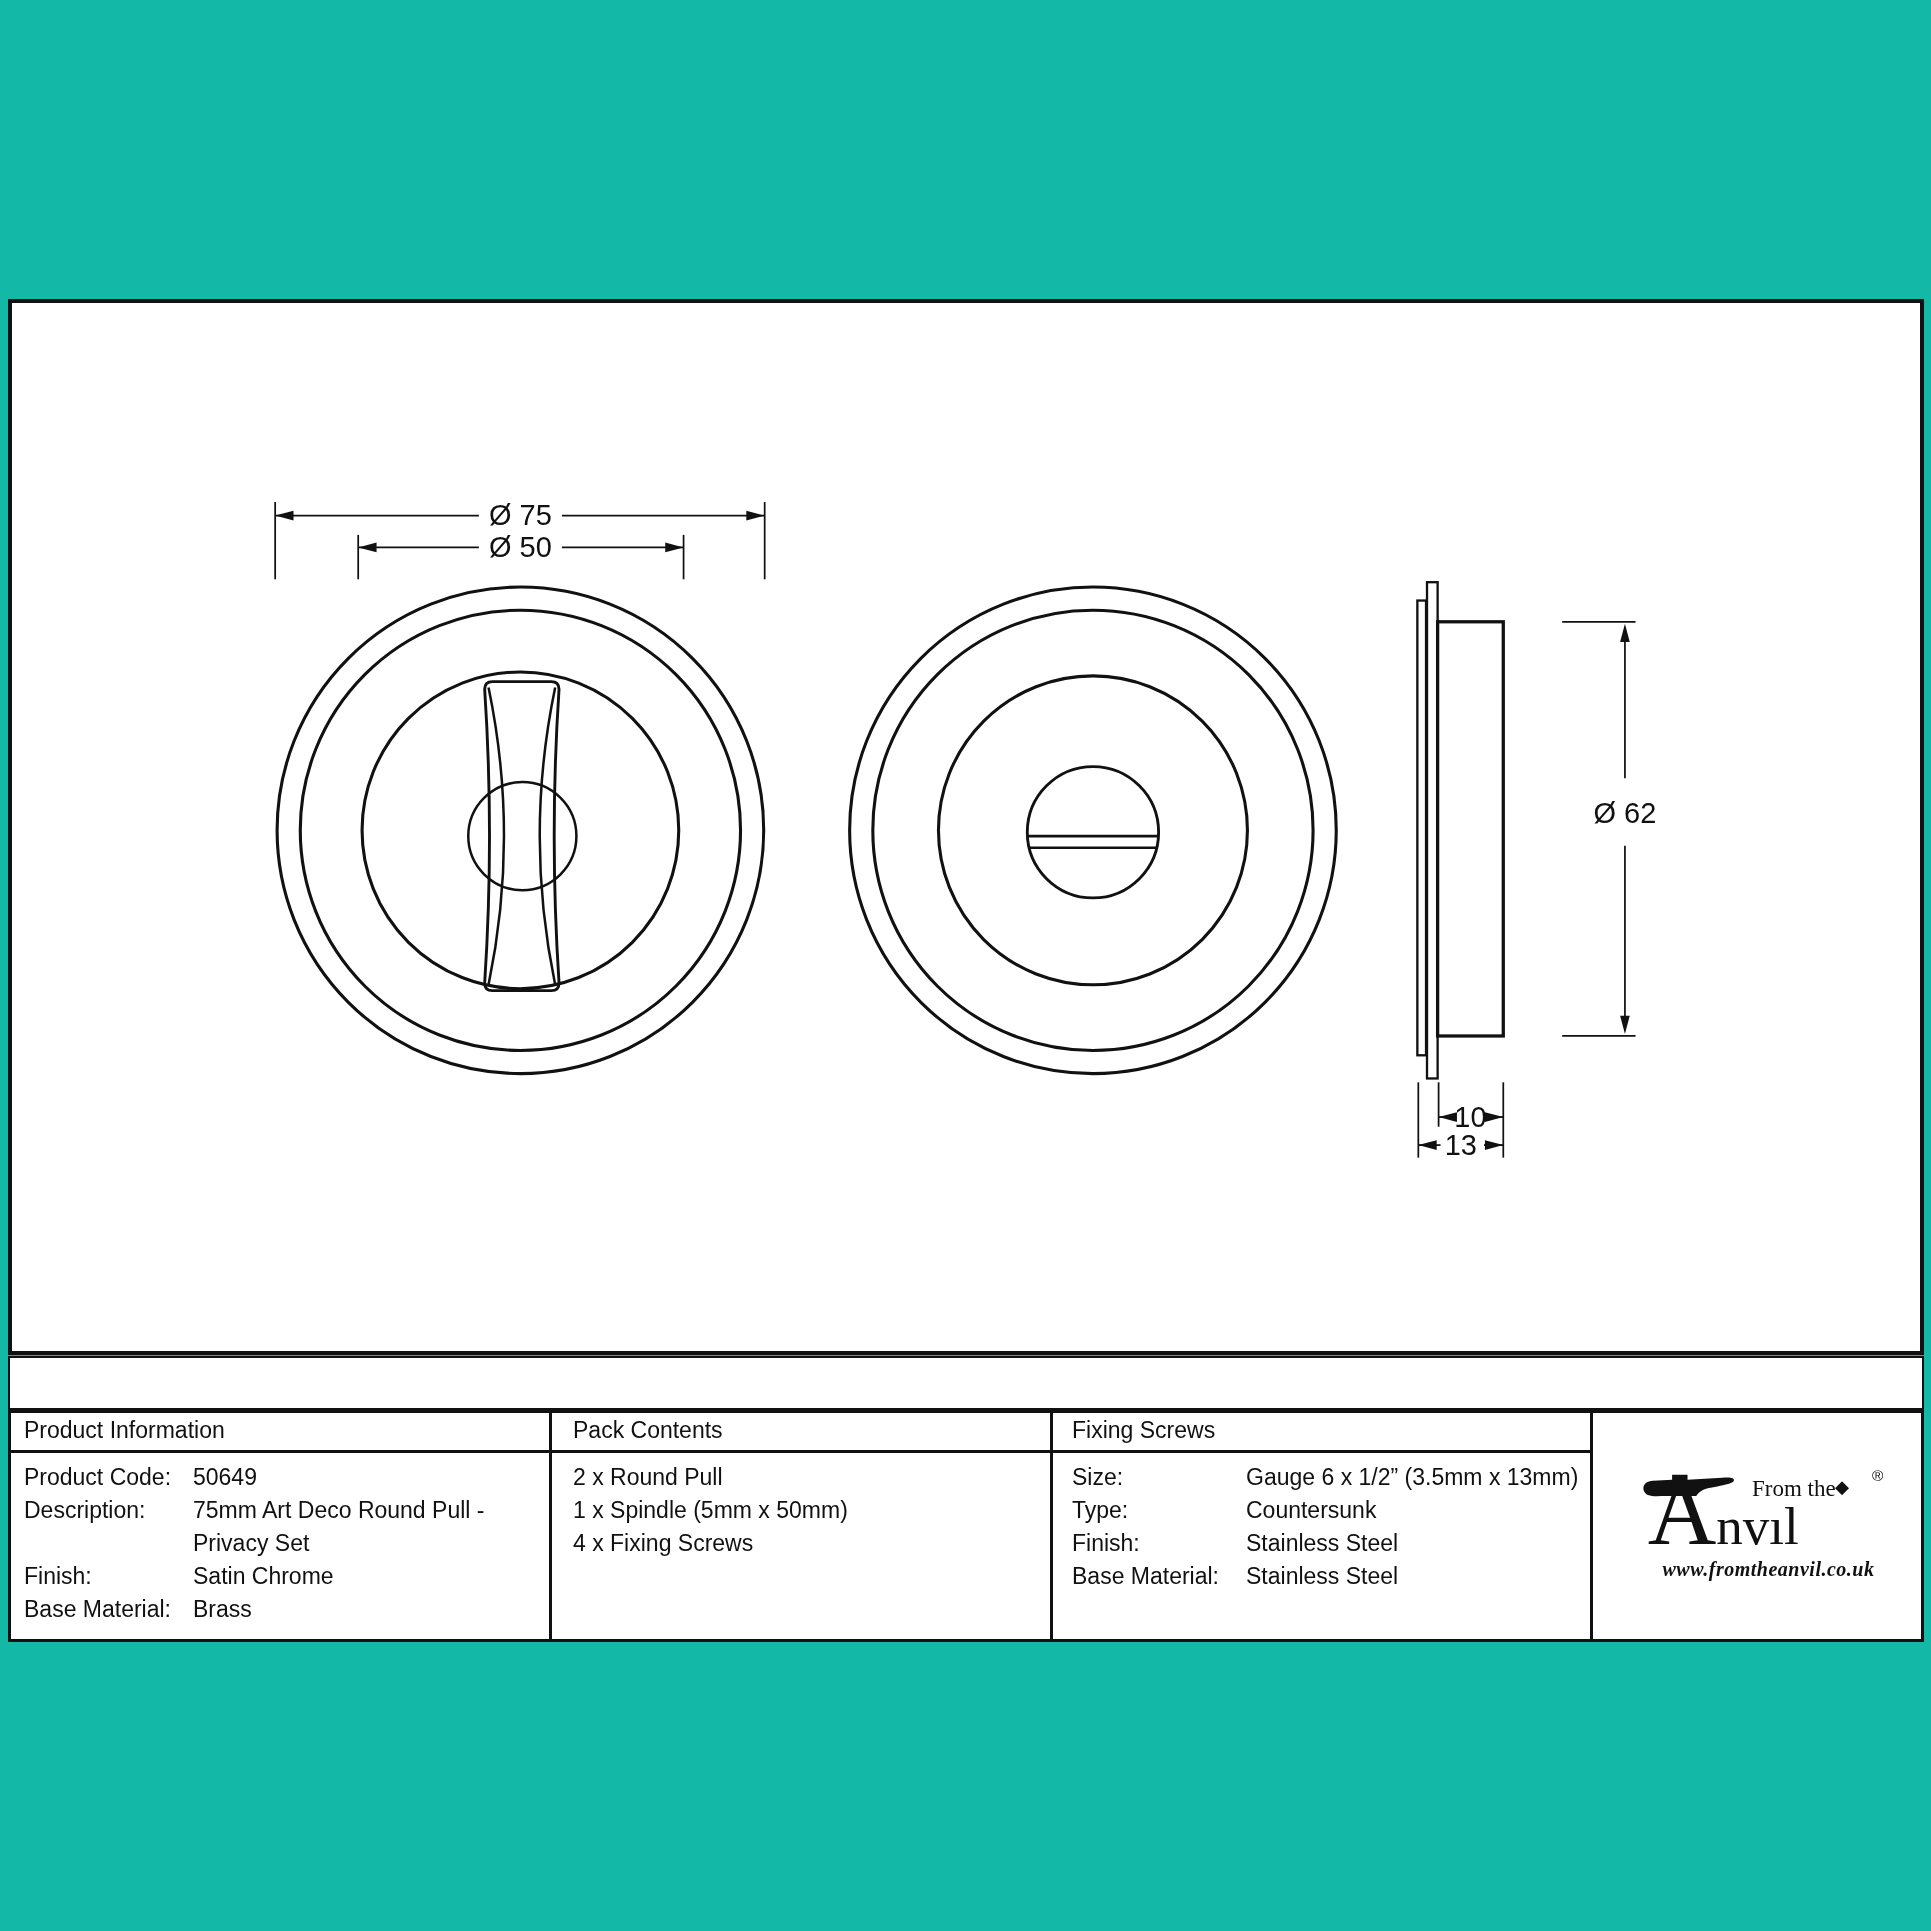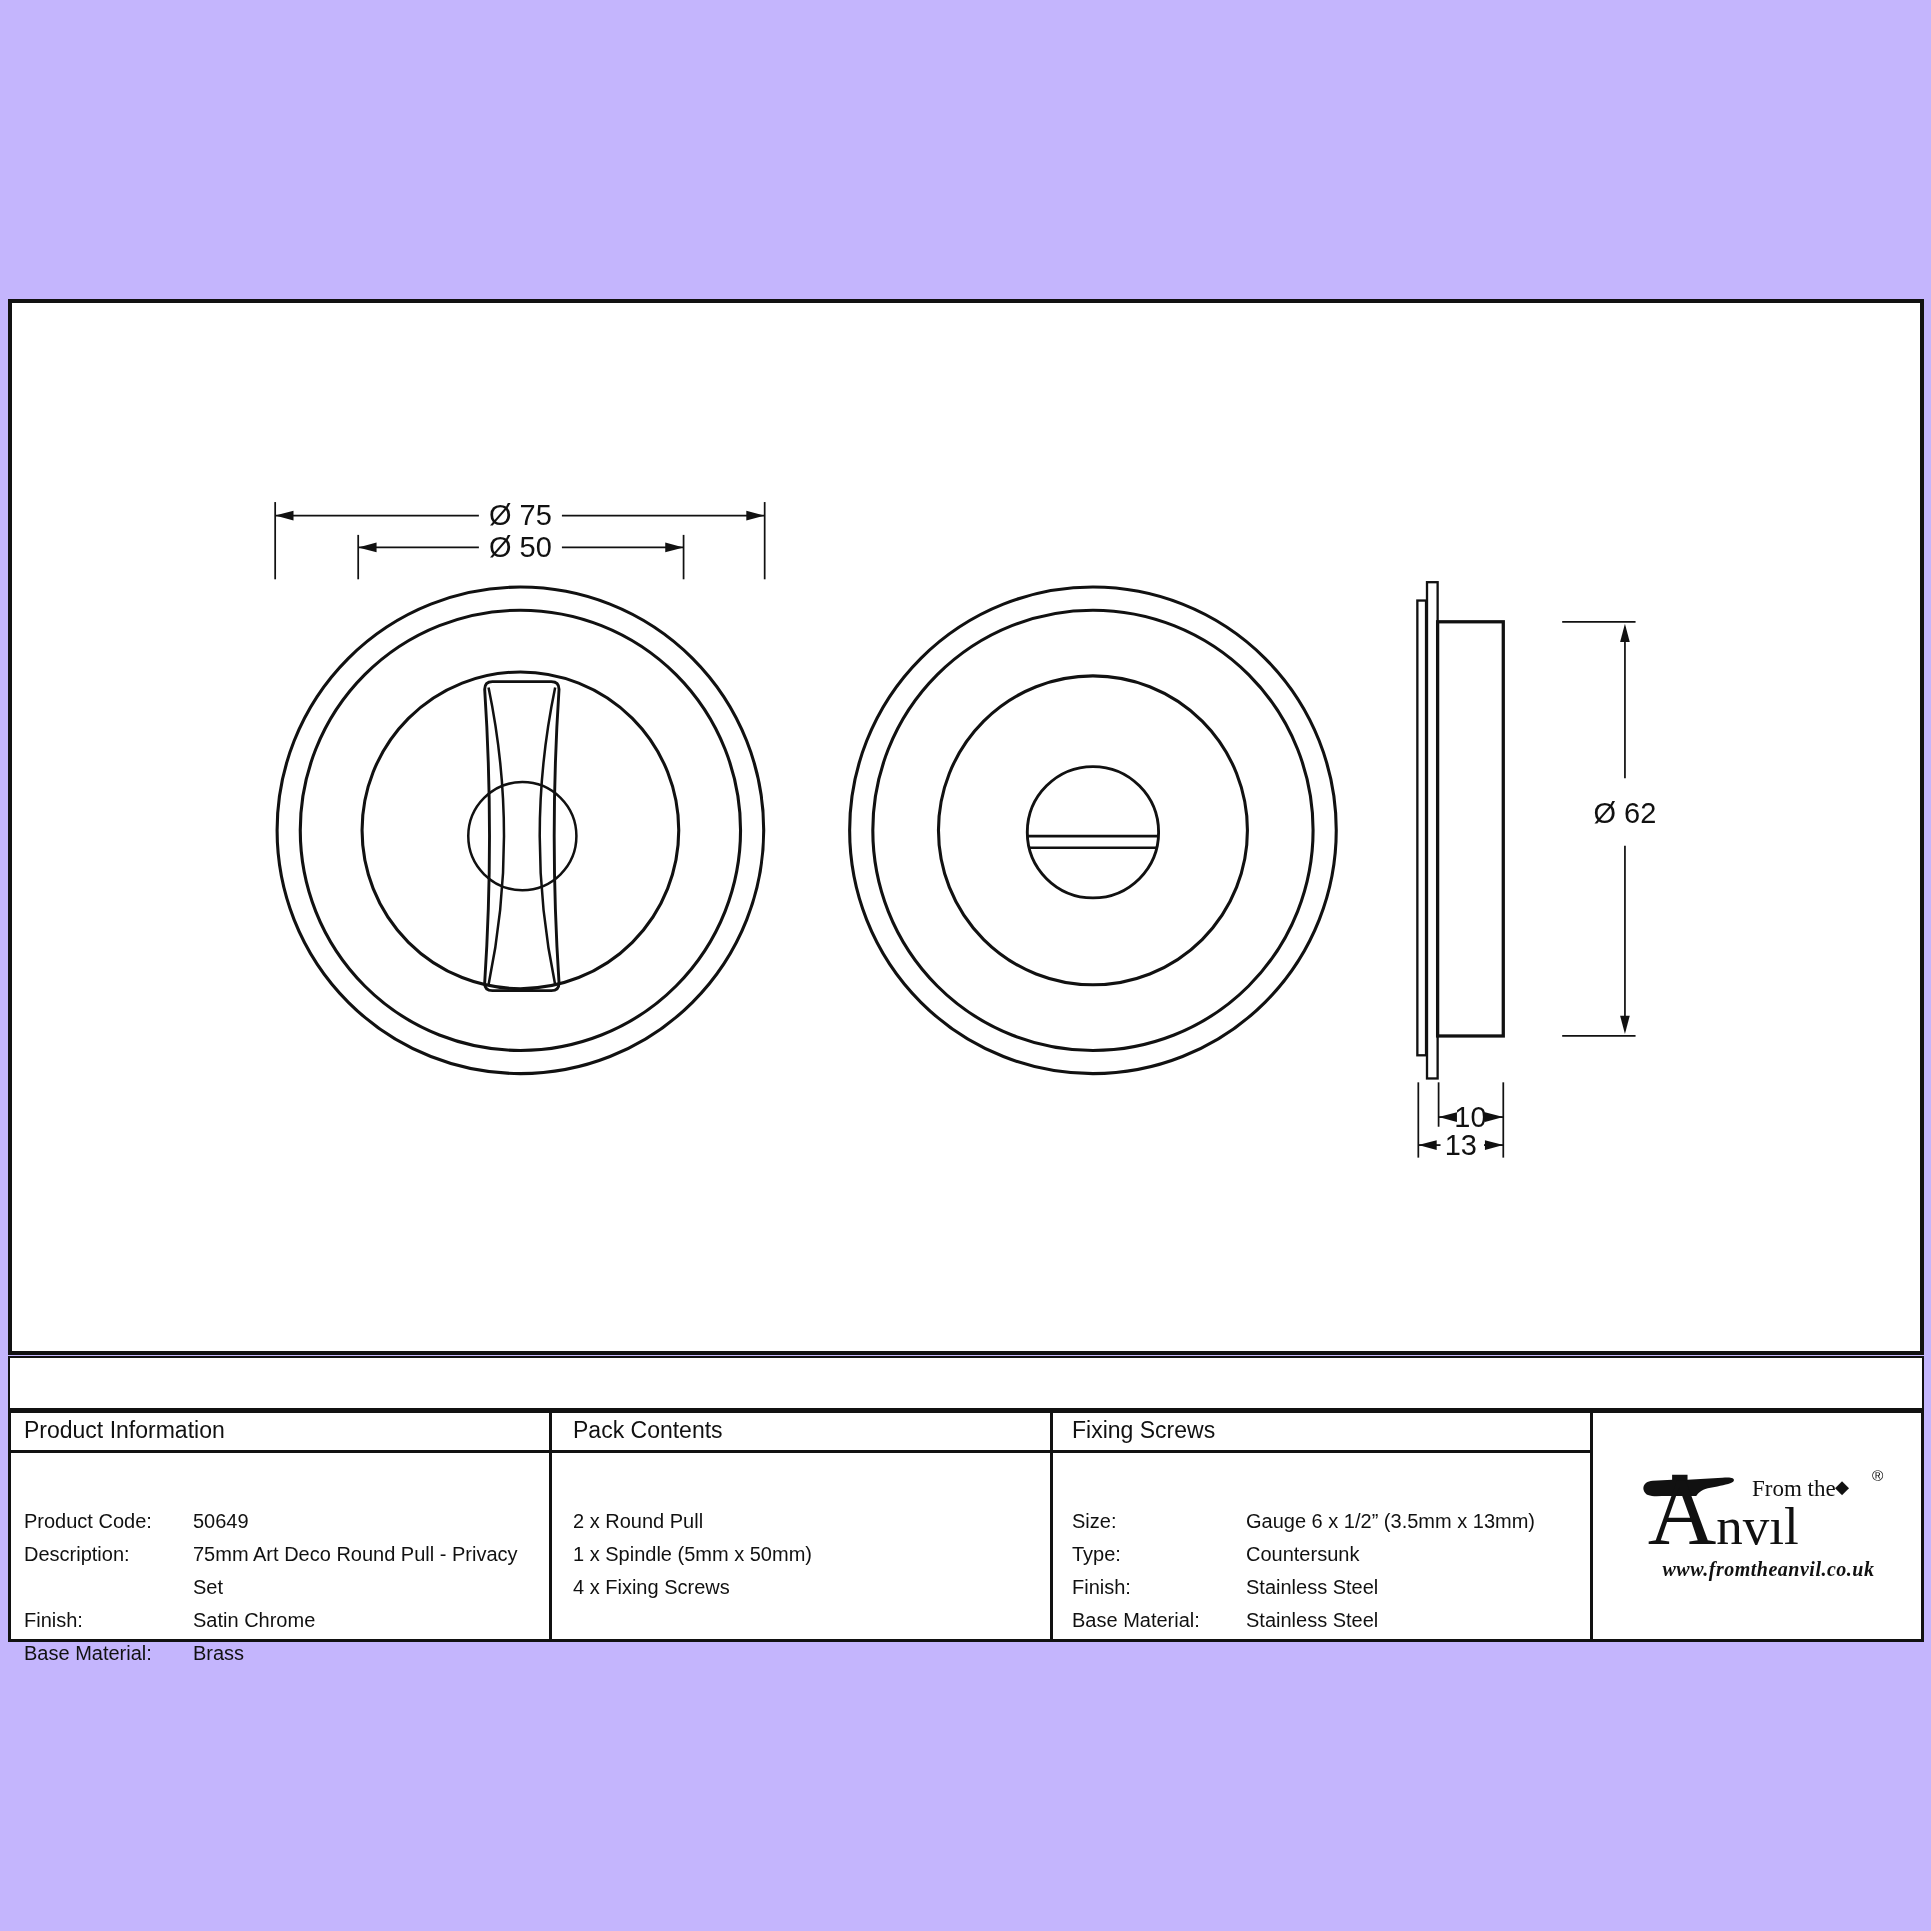--- a/index.html
+++ b/index.html
@@ -1,35 +1,35 @@
 <!DOCTYPE html>
 <html><head>
 <meta charset="utf-8">
 <style>
   html,body{margin:0;padding:0;background:#fff;}
-  .page{position:relative;width:1931px;height:1931px;background:#c4b5fd;
+  .page{position:relative;width:1931px;height:1931px;background:#14b8a6;
         font-family:"Liberation Sans",sans-serif;color:#111;overflow:hidden;}
 
   
   .dbox{position:absolute;left:7.7px;top:299px;width:1916px;height:1056px;
         border:4.8px solid #111;box-sizing:border-box;background:#fff;}
   .nbox{position:absolute;left:7.7px;top:1356px;width:1916px;height:54px;
         border:2.9px solid #111;box-sizing:border-box;background:#fff;}
   .tbl{position:absolute;left:7.7px;top:1410px;width:1916px;height:232px;
        border:3.9px solid #111;box-sizing:border-box;background:#fff;}
   .vdiv{position:absolute;top:1410px;width:2.9px;height:232px;background:#111;}
   #vd1{left:549px;} #vd2{left:1050px;} #vd3{left:1590px;}
   .hdr-line{position:absolute;left:7.7px;top:1450px;width:1585px;height:2.9px;background:#111;}
 
   
   .note-text{position:absolute;left:24px;top:1356px;height:54px;line-height:54px;
              font-size:23px;white-space:nowrap;}
   .th{position:absolute;top:1418px;font-size:23px;line-height:25px;text-align:center;}
   #th1{left:24px;} #th2{left:573px;} #th3{left:1072px;}
-  .col{position:absolute;top:1461px;font-size:20px;line-height:33px;margin-top:44px;}
+  .col{position:absolute;top:1461px;font-size:23px;line-height:33px;}
   #col1{left:24px;width:517px;} #col2{left:573px;width:463px;} #col3{left:1072px;width:512px;}
   .row{display:block;}
   .lbl{display:inline-block;width:169px;vertical-align:top;}
   .val{display:inline-block;width:340px;vertical-align:top;}
   #col3 .lbl{width:174px;}
   #col3 .val{width:336px;}
 
   
   svg.draw{position:absolute;left:0;top:0;pointer-events:none;}
   .part{stroke:#111;fill:none;}

